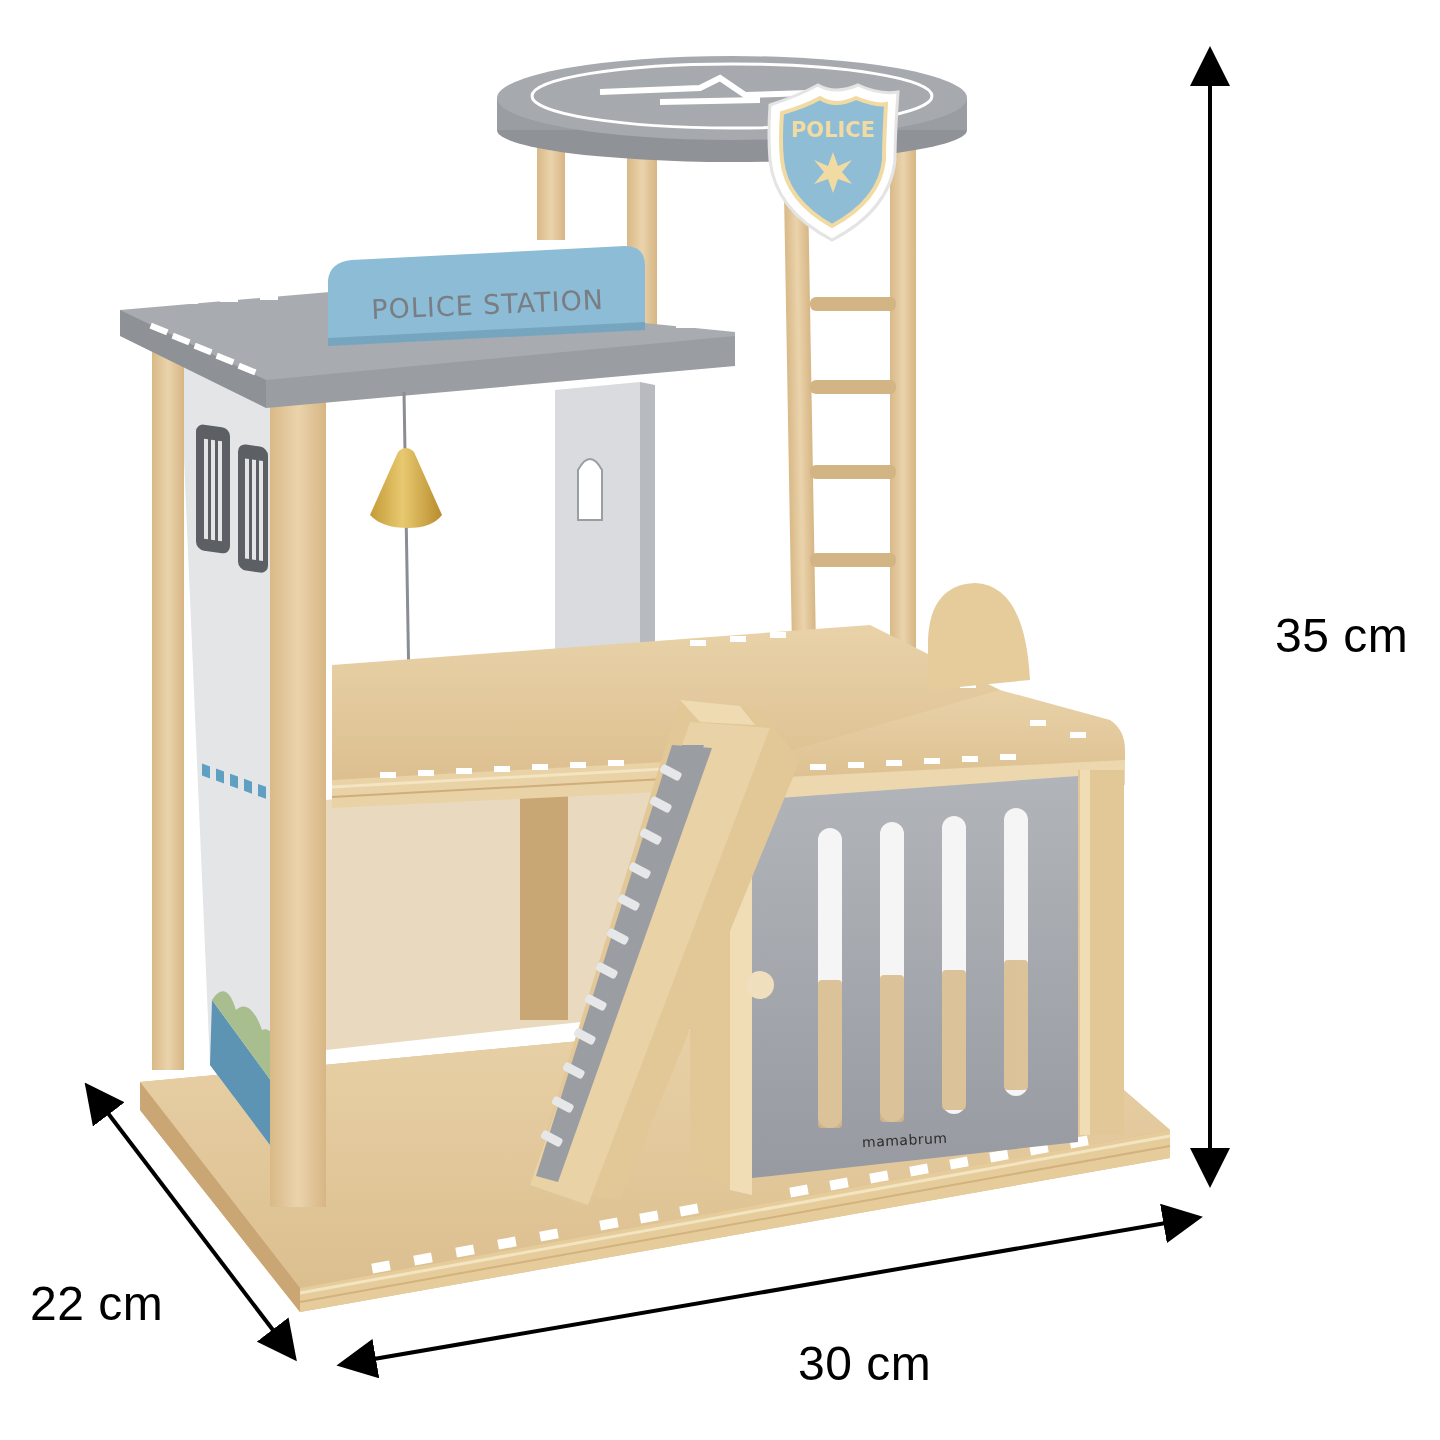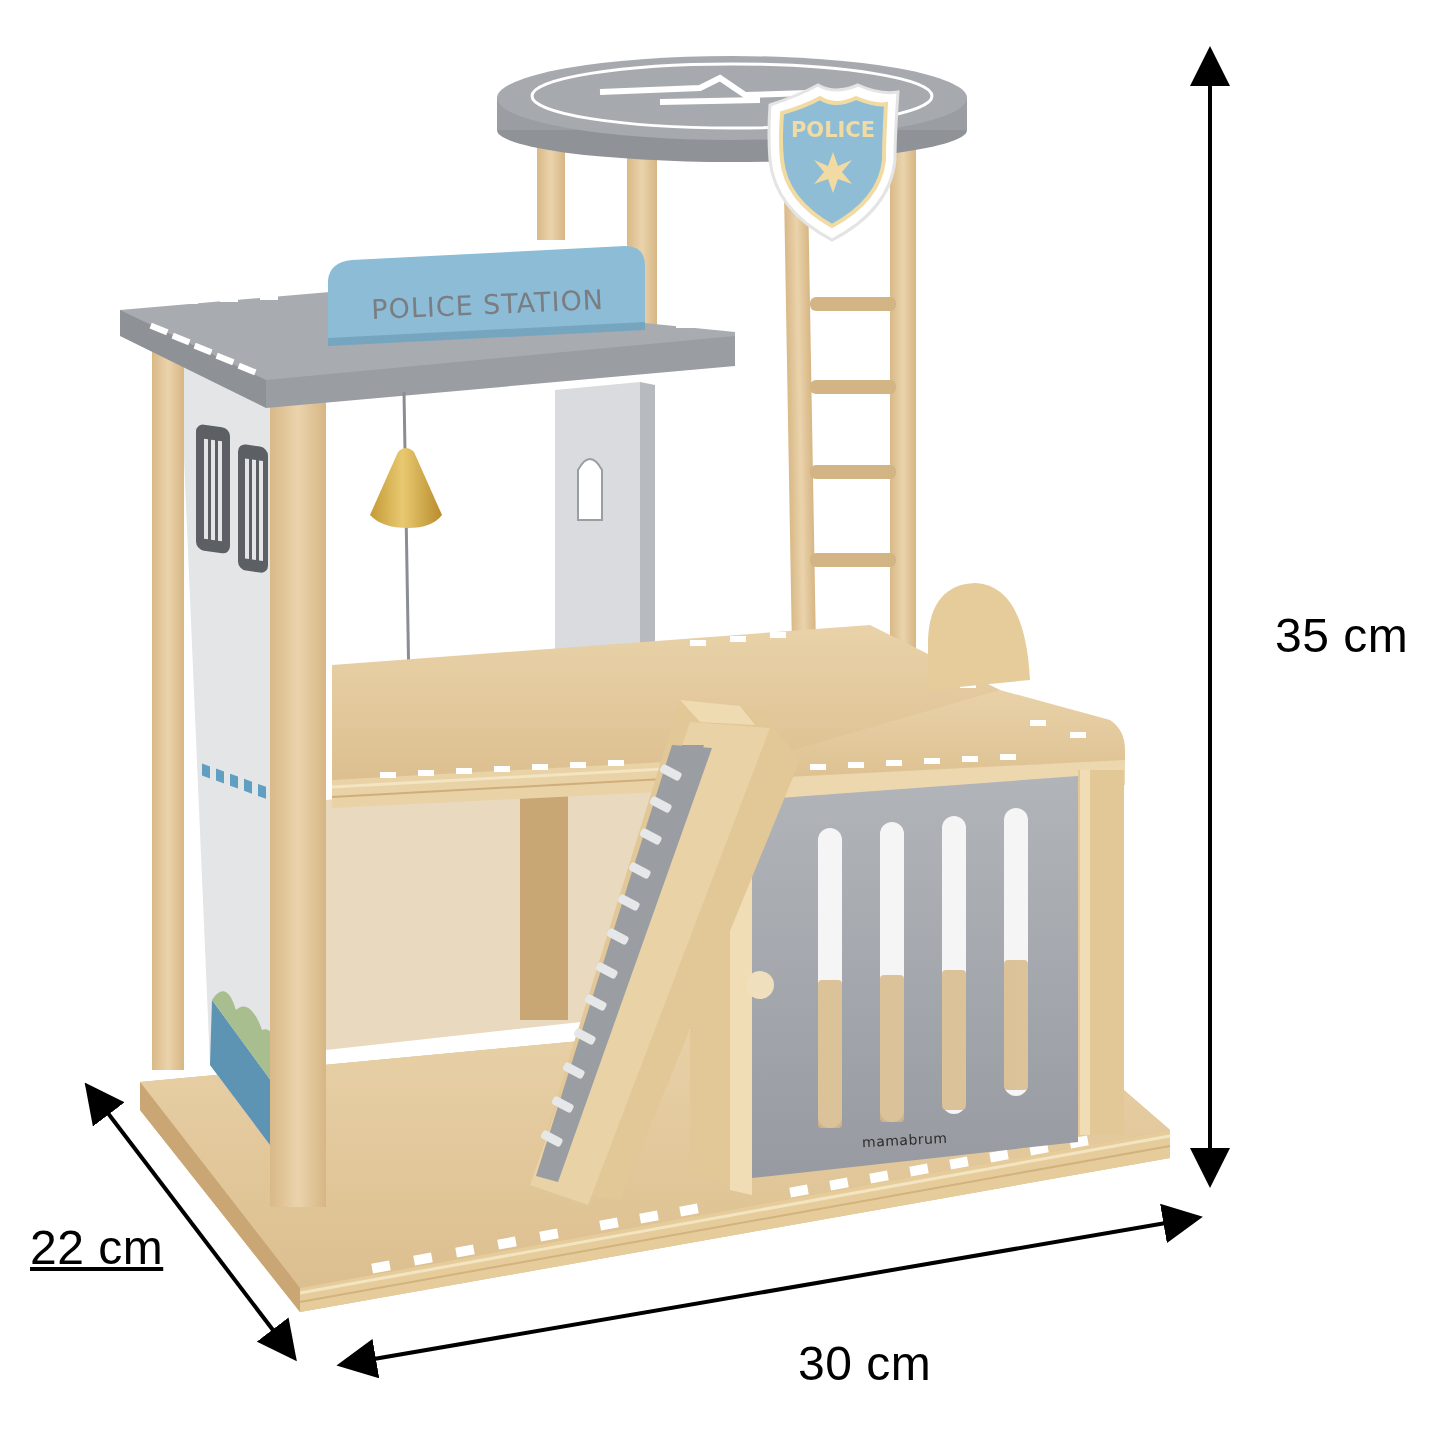--- a/index.html
+++ b/index.html
@@ -256,13 +256,13 @@
 
   <g stroke="#000" stroke-width="4" fill="none">
     <line x1="1210" y1="78" x2="1210" y2="1180" marker-start="url(#arrowTail)" marker-end="url(#arrowHead)"></line>
     <line x1="368" y1="1360" x2="1195" y2="1218" marker-start="url(#arrowTail)" marker-end="url(#arrowHead)"></line>
     <line x1="104" y1="1108" x2="292" y2="1355" marker-start="url(#arrowTail)" marker-end="url(#arrowHead)"></line>
   </g>
 </svg>
 
 <div class="dim-label" style="left:1275px; top:608px;">35 cm</div>
 <div class="dim-label" style="left:798px; top:1336px;">30 cm</div>
-<div class="dim-label" style="left:30px; top:1220px;text-decoration:underline;">22 cm</div>
+<div class="dim-label" style="left:30px; top:1276px;">22 cm</div>
 
 </body></html>

